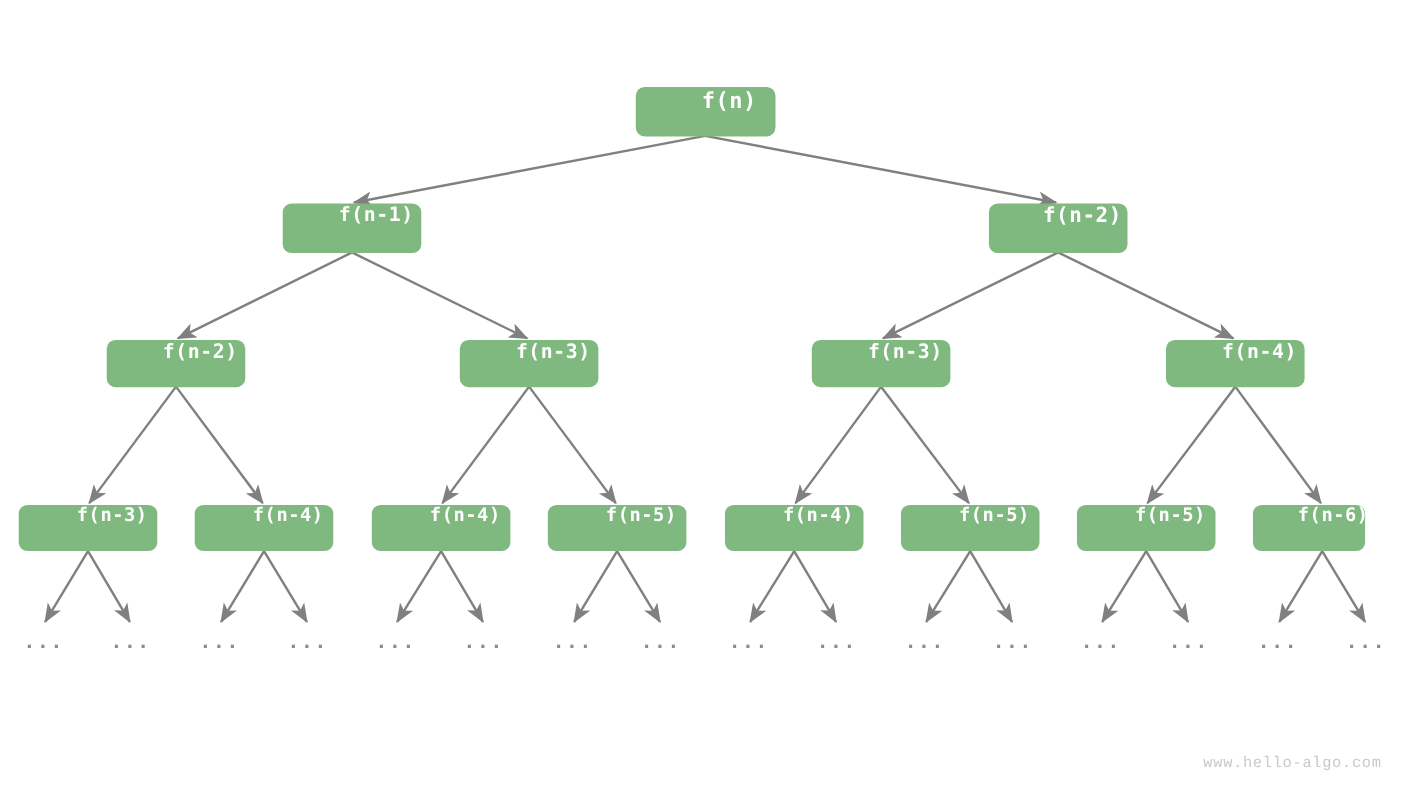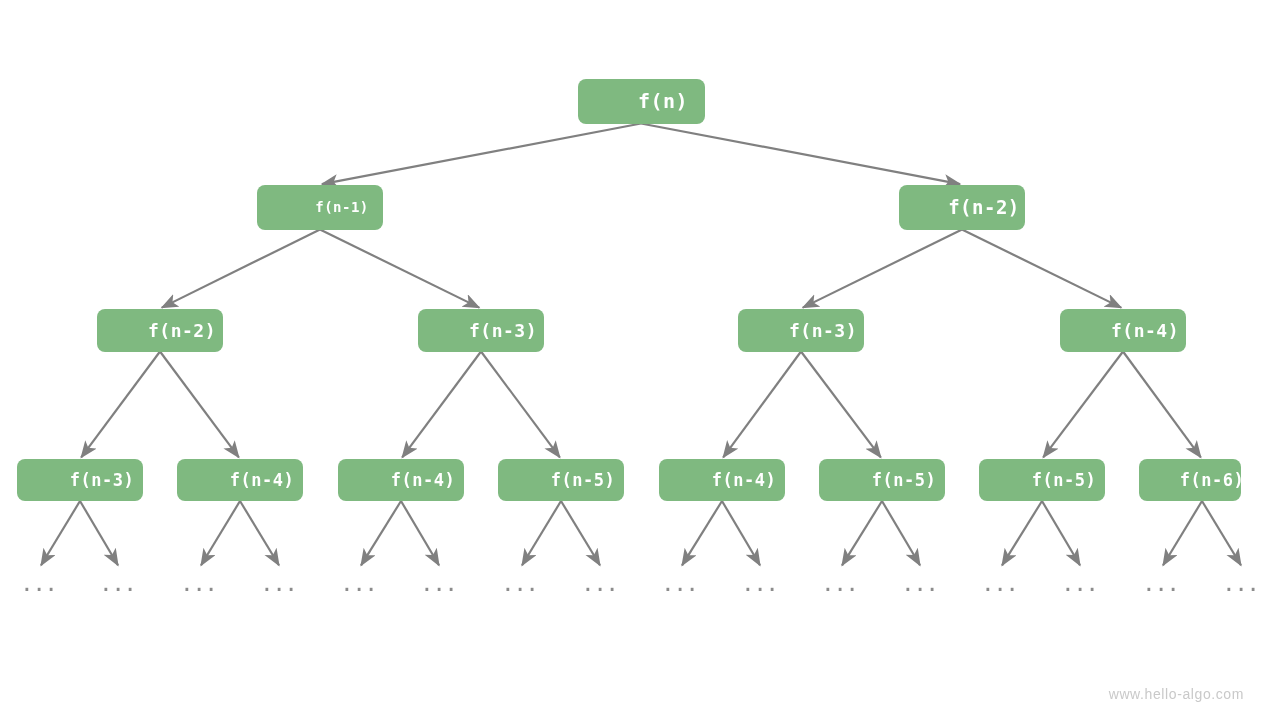--- a/index.html
+++ b/index.html
@@ -22,21 +22,21 @@
     width: 1280px;
     height: 720px;
     pointer-events: none;
   }
   .node {
     position: absolute;
     background: #7fb980;
     border-radius: 8px;
     color: #ffffff;
     display: flex;
-    align-items: center;
+    align-items: flex-start;
     justify-content: center;
     font-family: "DejaVu Sans Mono", "Liberation Mono", monospace;
     font-weight: bold;
     letter-spacing: 0.5px;
     box-sizing: border-box;
     white-space: nowrap;
     z-index: 2;
     padding-left: 44px;
   }
   .ellipsis {
@@ -46,24 +46,24 @@
     font-size: 17px;
     font-weight: bold;
     letter-spacing: 2px;
     line-height: 1;
     transform: translate(-50%, -50%);
     z-index: 2;
     white-space: nowrap;
   }
   #watermark {
     position: absolute;
-    right: 36px;
+    right: 24px;
     bottom: 18px;
     color: #c9c9c9;
-    font-family: Liberation Sans, sans-serif;
+    font-family: Liberation Mono, monospace;
     font-size: 14px;
     letter-spacing: 0.6px;
     white-space: nowrap;
     margin-left: 47px;
   }
 </style>
 </head>
 <body>
 
 <div id="canvas">
@@ -105,21 +105,21 @@
         <line x1="1042" y1="501" x2="1079.9825413757467" y2="565.2781469435714" stroke="#808080" stroke-width="2.2" stroke-linecap="butt" marker-end="url(#arrowhead)"></line>
         <line x1="1202" y1="501" x2="1163.0366034321867" y2="565.289604336892" stroke="#808080" stroke-width="2.2" stroke-linecap="butt" marker-end="url(#arrowhead)"></line>
         <line x1="1202" y1="501" x2="1240.9633965678133" y2="565.289604336892" stroke="#808080" stroke-width="2.2" stroke-linecap="butt" marker-end="url(#arrowhead)"></line>
       </g>
   </svg>
 
   <div id="nodes">
       <div class="node" style="left: 577.5px; top: 78.5px; width: 127px; height: 45px; font-size: 20px; background: rgb(127, 185, 128); color: rgb(255, 255, 255);">
         <span>f(n)</span>
       </div>
-      <div class="node" style="left: 257px; top: 184.5px; width: 126px; height: 45px; font-size: 14px; background: rgb(127, 185, 128); color: rgb(255, 255, 255);">
+      <div class="node" style="left: 257px; top: 184.5px; width: 126px; height: 45px; font-size: 18px; background: rgb(127, 185, 128); color: rgb(255, 255, 255);">
         <span>f(n-1)</span>
       </div>
       <div class="node" style="left: 899px; top: 184.5px; width: 126px; height: 45px; font-size: 19px; background: rgb(127, 185, 128); color: rgb(255, 255, 255);">
         <span>f(n-2)</span>
       </div>
       <div class="node" style="left: 97px; top: 308.5px; width: 126px; height: 43px; font-size: 18px; background: rgb(127, 185, 128); color: rgb(255, 255, 255);">
         <span>f(n-2)</span>
       </div>
       <div class="node" style="left: 418px; top: 308.5px; width: 126px; height: 43px; font-size: 18px; background: rgb(127, 185, 128); color: rgb(255, 255, 255);">
         <span>f(n-3)</span>

